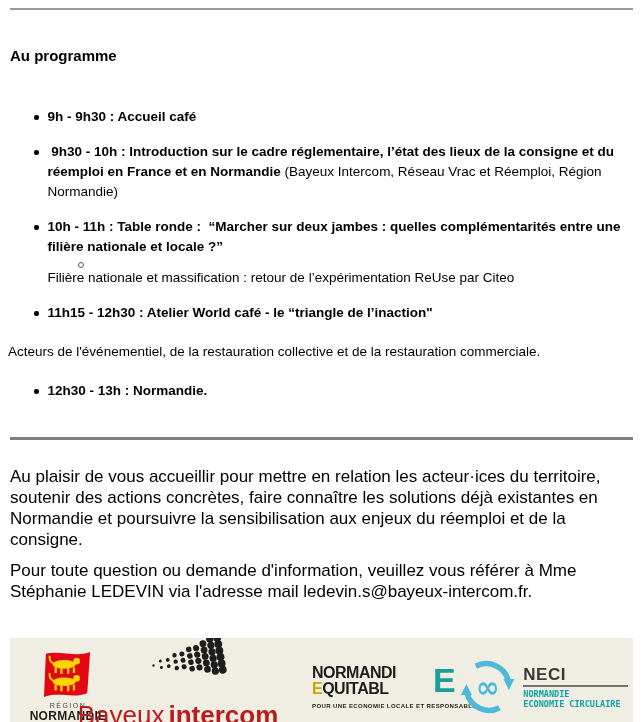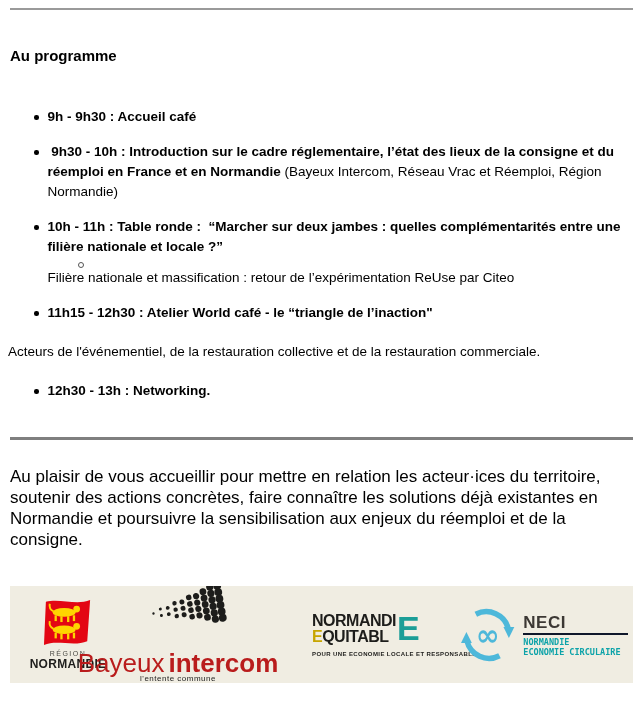--- a/index.html
+++ b/index.html
@@ -44,35 +44,35 @@
   .rn-region{font-size:7px;letter-spacing:1.5px;color:#4a4a44;margin-top:2px;}
   .rn-name{font-size:12px;font-weight:bold;letter-spacing:0.3px;color:#1d1d1b;}
   
   .logo-bayeux{margin-left:18px;width:112px;}
   .bx-name{font-size:26px;color:#b91c1c;line-height:19px;white-space:nowrap;margin-top:24px;}
   .bx-light{font-weight:normal;}
   .bx-bold{font-weight:bold;margin-left:4px;}
   .bx-tag{font-size:8px;color:#1d1d1b;margin-top:1px;letter-spacing:0.5px;}
   
   .logo-equitable{margin-left:78px;width:124px;align-items:flex-start;}
-  .ne-top{display:flex;align-items:stretch;}
+  .ne-top{display:flex;align-items:stretch;gap:36px;}
   .ne-lines{display:flex;flex-direction:column;}
   .ne-l{font-size:16px;font-weight:800;letter-spacing:-0.5px;line-height:16px;color:#1d1d1b;white-space:nowrap;}
   .ne-yellow{color:#c7a500;}
   .ne-bige{font-size:34px;font-weight:800;line-height:31px;margin-left:1px;}
   .ne-tagline{
     font-size:6px;font-weight:bold;letter-spacing:0.4px;color:#1d1d1b;
     margin-top:6px;white-space:nowrap;
   }
   
   .logo-neci{margin-left:24px;flex-direction:row;align-items:center;width:168px;}
   .neci-text{margin-left:8px;display:flex;flex-direction:column;width:106px;}
   .neci-acronym{
     font-size:17px;font-weight:800;color:#3c3834;line-height:19px;
-    border-bottom:2px solid #0f172a;padding-bottom:1px;letter-spacing:0.5px;
+    border-bottom:2px solid #737373;padding-bottom:1px;letter-spacing:0.5px;
   }
   .neci-line{
     font-family:"DejaVu Sans Mono","Liberation Mono",monospace;
     font-size:8.5px;font-weight:bold;line-height:10px;margin-top:2px;letter-spacing:0px;
     white-space:nowrap;
   }
 </style>
 </head>
 <body>
 
@@ -102,27 +102,28 @@
       </div>
       <div class="prog-item bullet">
         <span class="marker dot"></span>
         <div class="txt"><span class="b">11h15 - 12h30 : Atelier World café - le “triangle de l’inaction"</span></div>
       </div>
       <div class="prog-item text">
         <div class="txt"><span>Acteurs de l'événementiel, de la restauration collective et de la restauration commerciale.</span></div>
       </div>
       <div class="prog-item bullet">
         <span class="marker dot"></span>
-        <div class="txt"><span class="b">12h30 - 13h : Networking.</span></div>
+        <div class="txt"><span class="b">12h30 - 13h : Normandie.</span></div>
       </div>
     </div>
 
   <hr class="rule rule-mid">
 
   <p class="para para1">Au plaisir de vous accueillir pour mettre en relation les acteur·ices du territoire, soutenir des actions concrètes, faire connaître les solutions déjà existantes en Normandie et poursuivre la sensibilisation aux enjeux du réemploi et de la consigne.</p>
+  <p class="para">Pour toute question ou demande d'information, veuillez vous référer à Mme Stéphanie LEDEVIN via l'adresse mail ledevin.s@bayeux-intercom.fr.</p>
 
   <div class="footer">
 
     <div class="logo logo-region">
       <svg width="54" height="50" viewBox="0 0 56 52">
         <path d="M5,4 C19,0 37,8 51,2 L48,45 C34,51 16,43 3,49 Z" fill="#e30613"></path>
         <g fill="#ffd500">
           <ellipse cx="24" cy="15" rx="12" ry="4.5"></ellipse>
           <circle cx="37" cy="11.5" r="3.5"></circle>
           <rect x="14" y="18" width="2.4" height="6"></rect>

